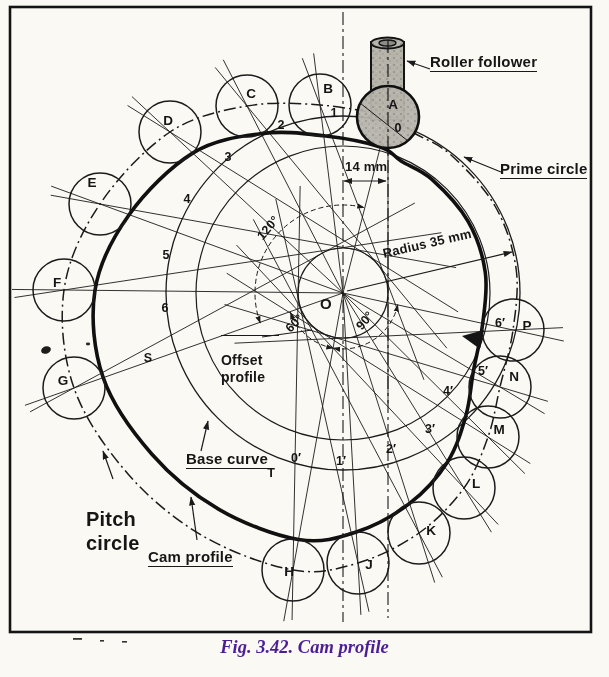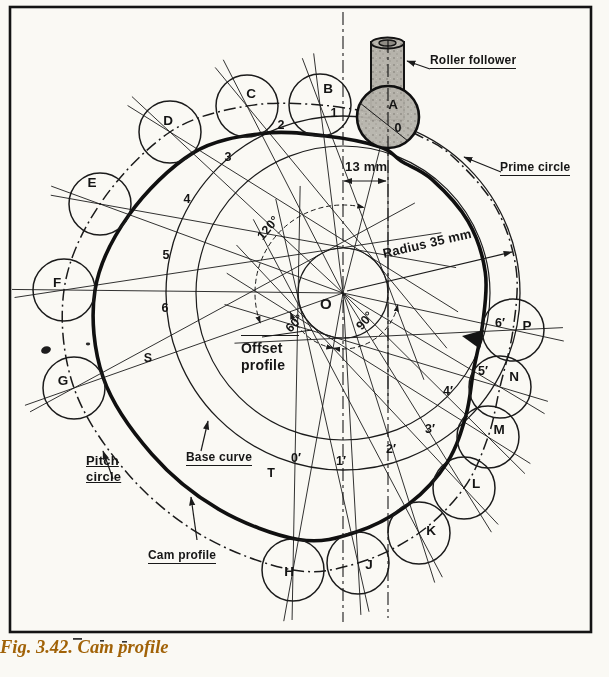--- a/index.html
+++ b/index.html
@@ -1,29 +1,29 @@
 <!DOCTYPE html>
 <html><head>
 <meta charset="utf-8">
 <style>
   html,body{margin:0;padding:0;background:#fdfcf9;}
   #page{position:relative;width:609px;height:677px;background:#faf9f4;overflow:hidden;
         font-family:"Liberation Sans",sans-serif;color:#1a1a1a;}
   #diagram{position:absolute;left:0;top:0;}
-  .lbl{position:absolute;white-space:nowrap;font-size:12px;font-weight:600;
+  .lbl{position:absolute;white-space:nowrap;font-size:15px;font-weight:600;
        color:#161616;line-height:1.05;letter-spacing:.2px;}
   .ul{border-bottom:1.7px solid #191919;padding-bottom:1px;}
-  .ol{border-top:1.6px solid #191919;padding-top:4px;margin-left:20px;}
+  .ol{border-top:1.6px solid #191919;padding-top:16px;}
   .rot{transform-origin:0 50%;}
   .ang{font-size:12.5px;font-weight:600;}
   .small{font-size:13px;}
   .two{line-height:1.2;}
-  #caption{position:absolute;left:0;right:0;top:637px;text-align:left;
+  #caption{position:absolute;left:0;right:0;top:637px;text-align:center;
            font-family:"Liberation Serif","DejaVu Serif",serif;
-           font-style:italic;font-weight:bold;font-size:18.5px;color:#a16207;}
+           font-style:italic;font-weight:bold;font-size:18.5px;color:#4c1d95;}
 </style>
 </head>
 <body>
 
 <div id="page">
 
   <svg id="diagram" width="609" height="677" viewBox="0 0 609 677">
     <defs>
       <marker id="arr" markerWidth="8" markerHeight="6" refX="7" refY="2.6" orient="auto">
         <path d="M0,0 L7.5,2.6 L0,5.2 Z" fill="#1b1b1b"></path>
@@ -140,32 +140,32 @@
         <ellipse cx="88" cy="344" rx="2.2" ry="1.4" fill="#2a2a2a"></ellipse>
         <rect x="73" y="638" width="9" height="1.8" fill="#333"></rect>
         <rect x="100" y="640" width="4" height="1.6" fill="#333"></rect>
         <rect x="122" y="641" width="5" height="1.6" fill="#333"></rect>
       </g>
   </svg>
 
   <div class="lbl ul" style="left:430px;top:54px;">Roller follower</div>
   <div class="lbl ul" style="left:500px;top:161px;text-align:right;">Prime circle</div>
   <div class="lbl rot small" style="left:383px;top:247px;transform:rotate(-13deg);font-weight:600;">Radius 35 mm</div>
-  <div class="lbl small" style="left:345px;top:160px;">13 mm</div>
+  <div class="lbl small" style="left:345px;top:160px;">14 mm</div>
   <div class="lbl" style="left:320px;top:296px;font-size:15px;">O</div>
 
   <div class="lbl ang rot" style="left:260px;top:232px;transform:rotate(-50deg);">120°</div>
   <div class="lbl ang rot" style="left:288px;top:324px;transform:rotate(-45deg);">60°</div>
   <div class="lbl ang rot" style="left:359px;top:322px;transform:rotate(-50deg);">90°</div>
 
   <div class="lbl ol two" style="left:221px;top:335px;font-size:14px;width:58px;">
     <div>Offset</div>
     <div>profile</div>
   </div>
   <div class="lbl ul" style="left:186px;top:451px;">Base curve</div>
-  <div class="lbl two" style="left:86px;top:453px;font-size:13px;text-decoration:underline;">
+  <div class="lbl two" style="left:86px;top:507px;font-size:20px;">
     <div>Pitch</div>
     <div>circle</div>
   </div>
   <div class="lbl ul" style="left:148px;top:541px;margin-top:8px;">Cam profile</div>
 
   <div id="caption">Fig. 3.42. Cam profile</div>
 </div>
 
 </body></html>

